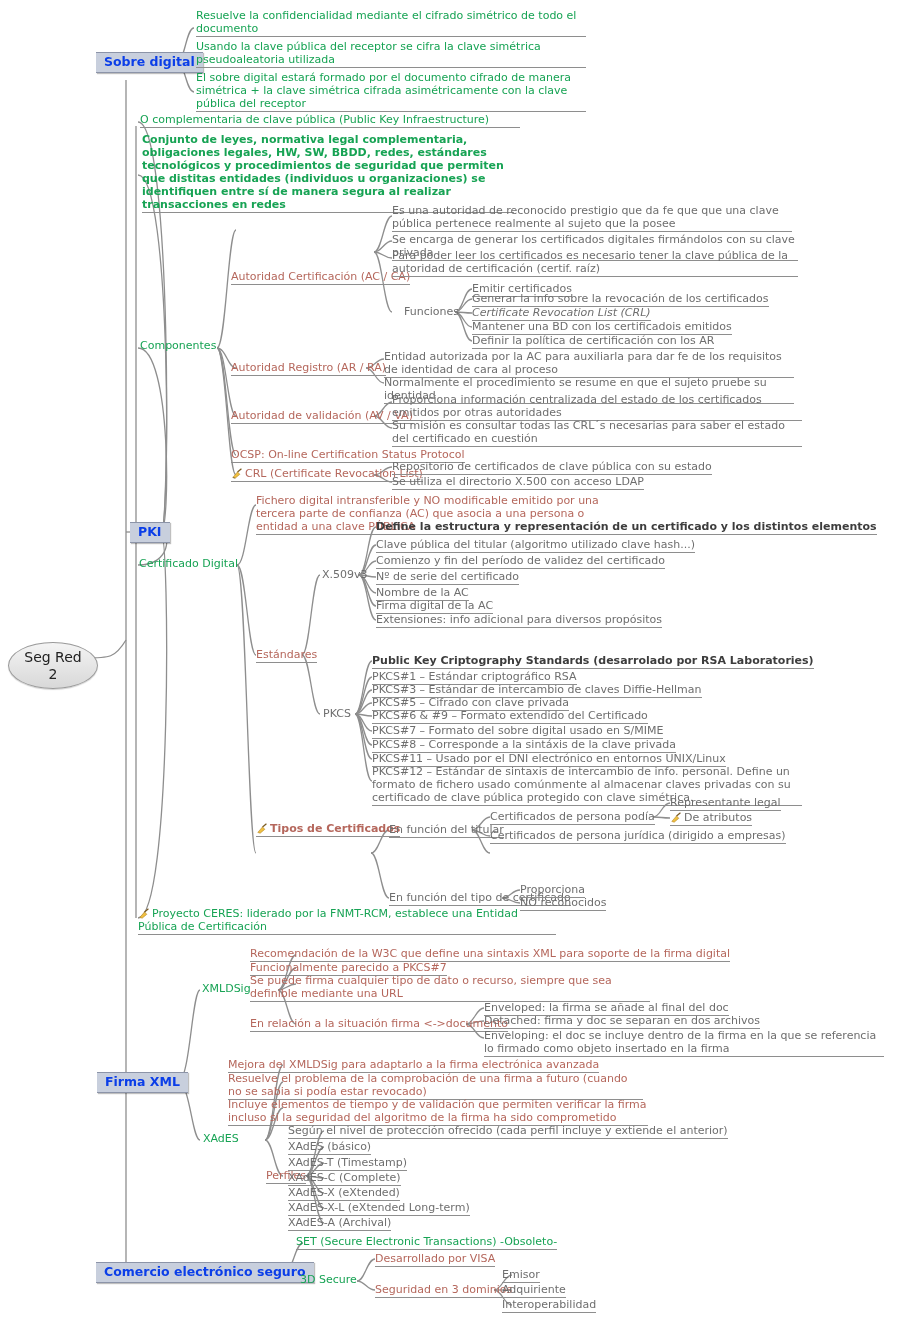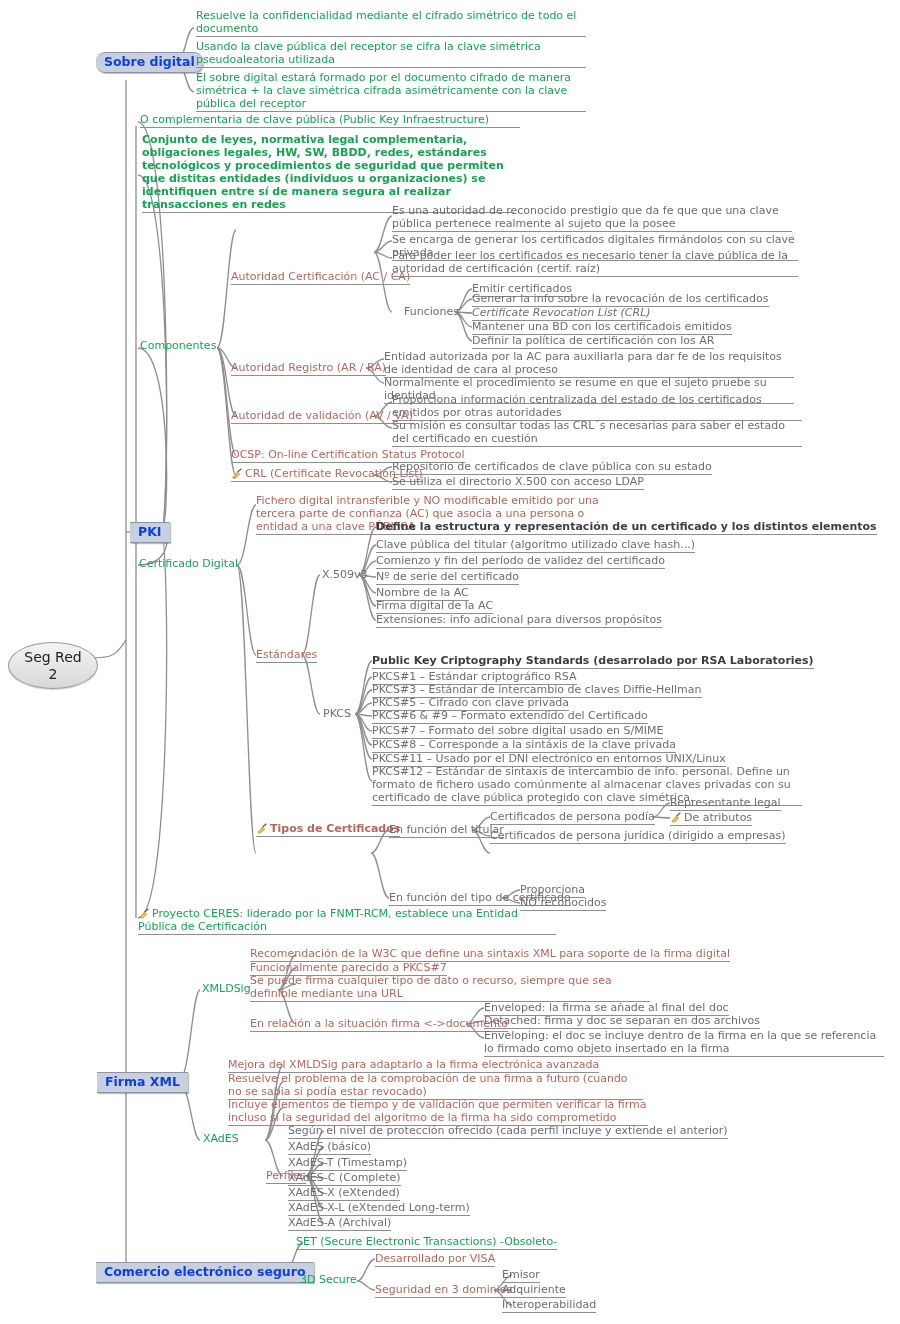--- a/index.html
+++ b/index.html
@@ -167,21 +167,21 @@
     <path d="M494,1290 C502,1290 504,1275 512,1275"></path>
     <path d="M494,1290 C502,1290 504,1290 512,1290"></path>
     <path d="M494,1290 C502,1290 504,1305 512,1305"></path>
   </g>
 </svg>
 
 <div class="node root" style="left:8px;top:642px;width:60px;">
   <span>Seg Red 2</span>
 </div>
 
-<div class="node lvl1" style="left:96px;top:52px;border-radius:9px;">
+<div class="node lvl1" style="left:96px;top:52px;">
   <span>Sobre digital</span>
 </div>
 <div class="node green ul" style="left:196px;top:10px;width:390px;">
   <span>Resuelve la confidencialidad mediante el cifrado simétrico de todo el documento</span>
 </div>
 <div class="node green ul" style="left:196px;top:41px;width:390px;">
   <span>Usando la clave pública del receptor se cifra la clave simétrica pseudoaleatoria utilizada</span>
 </div>
 <div class="node green ul" style="left:196px;top:72px;width:390px;">
   <span>El sobre digital estará formado por el documento cifrado  de manera simétrica + la clave simétrica cifrada asimétricamente con la clave pública del receptor</span>

